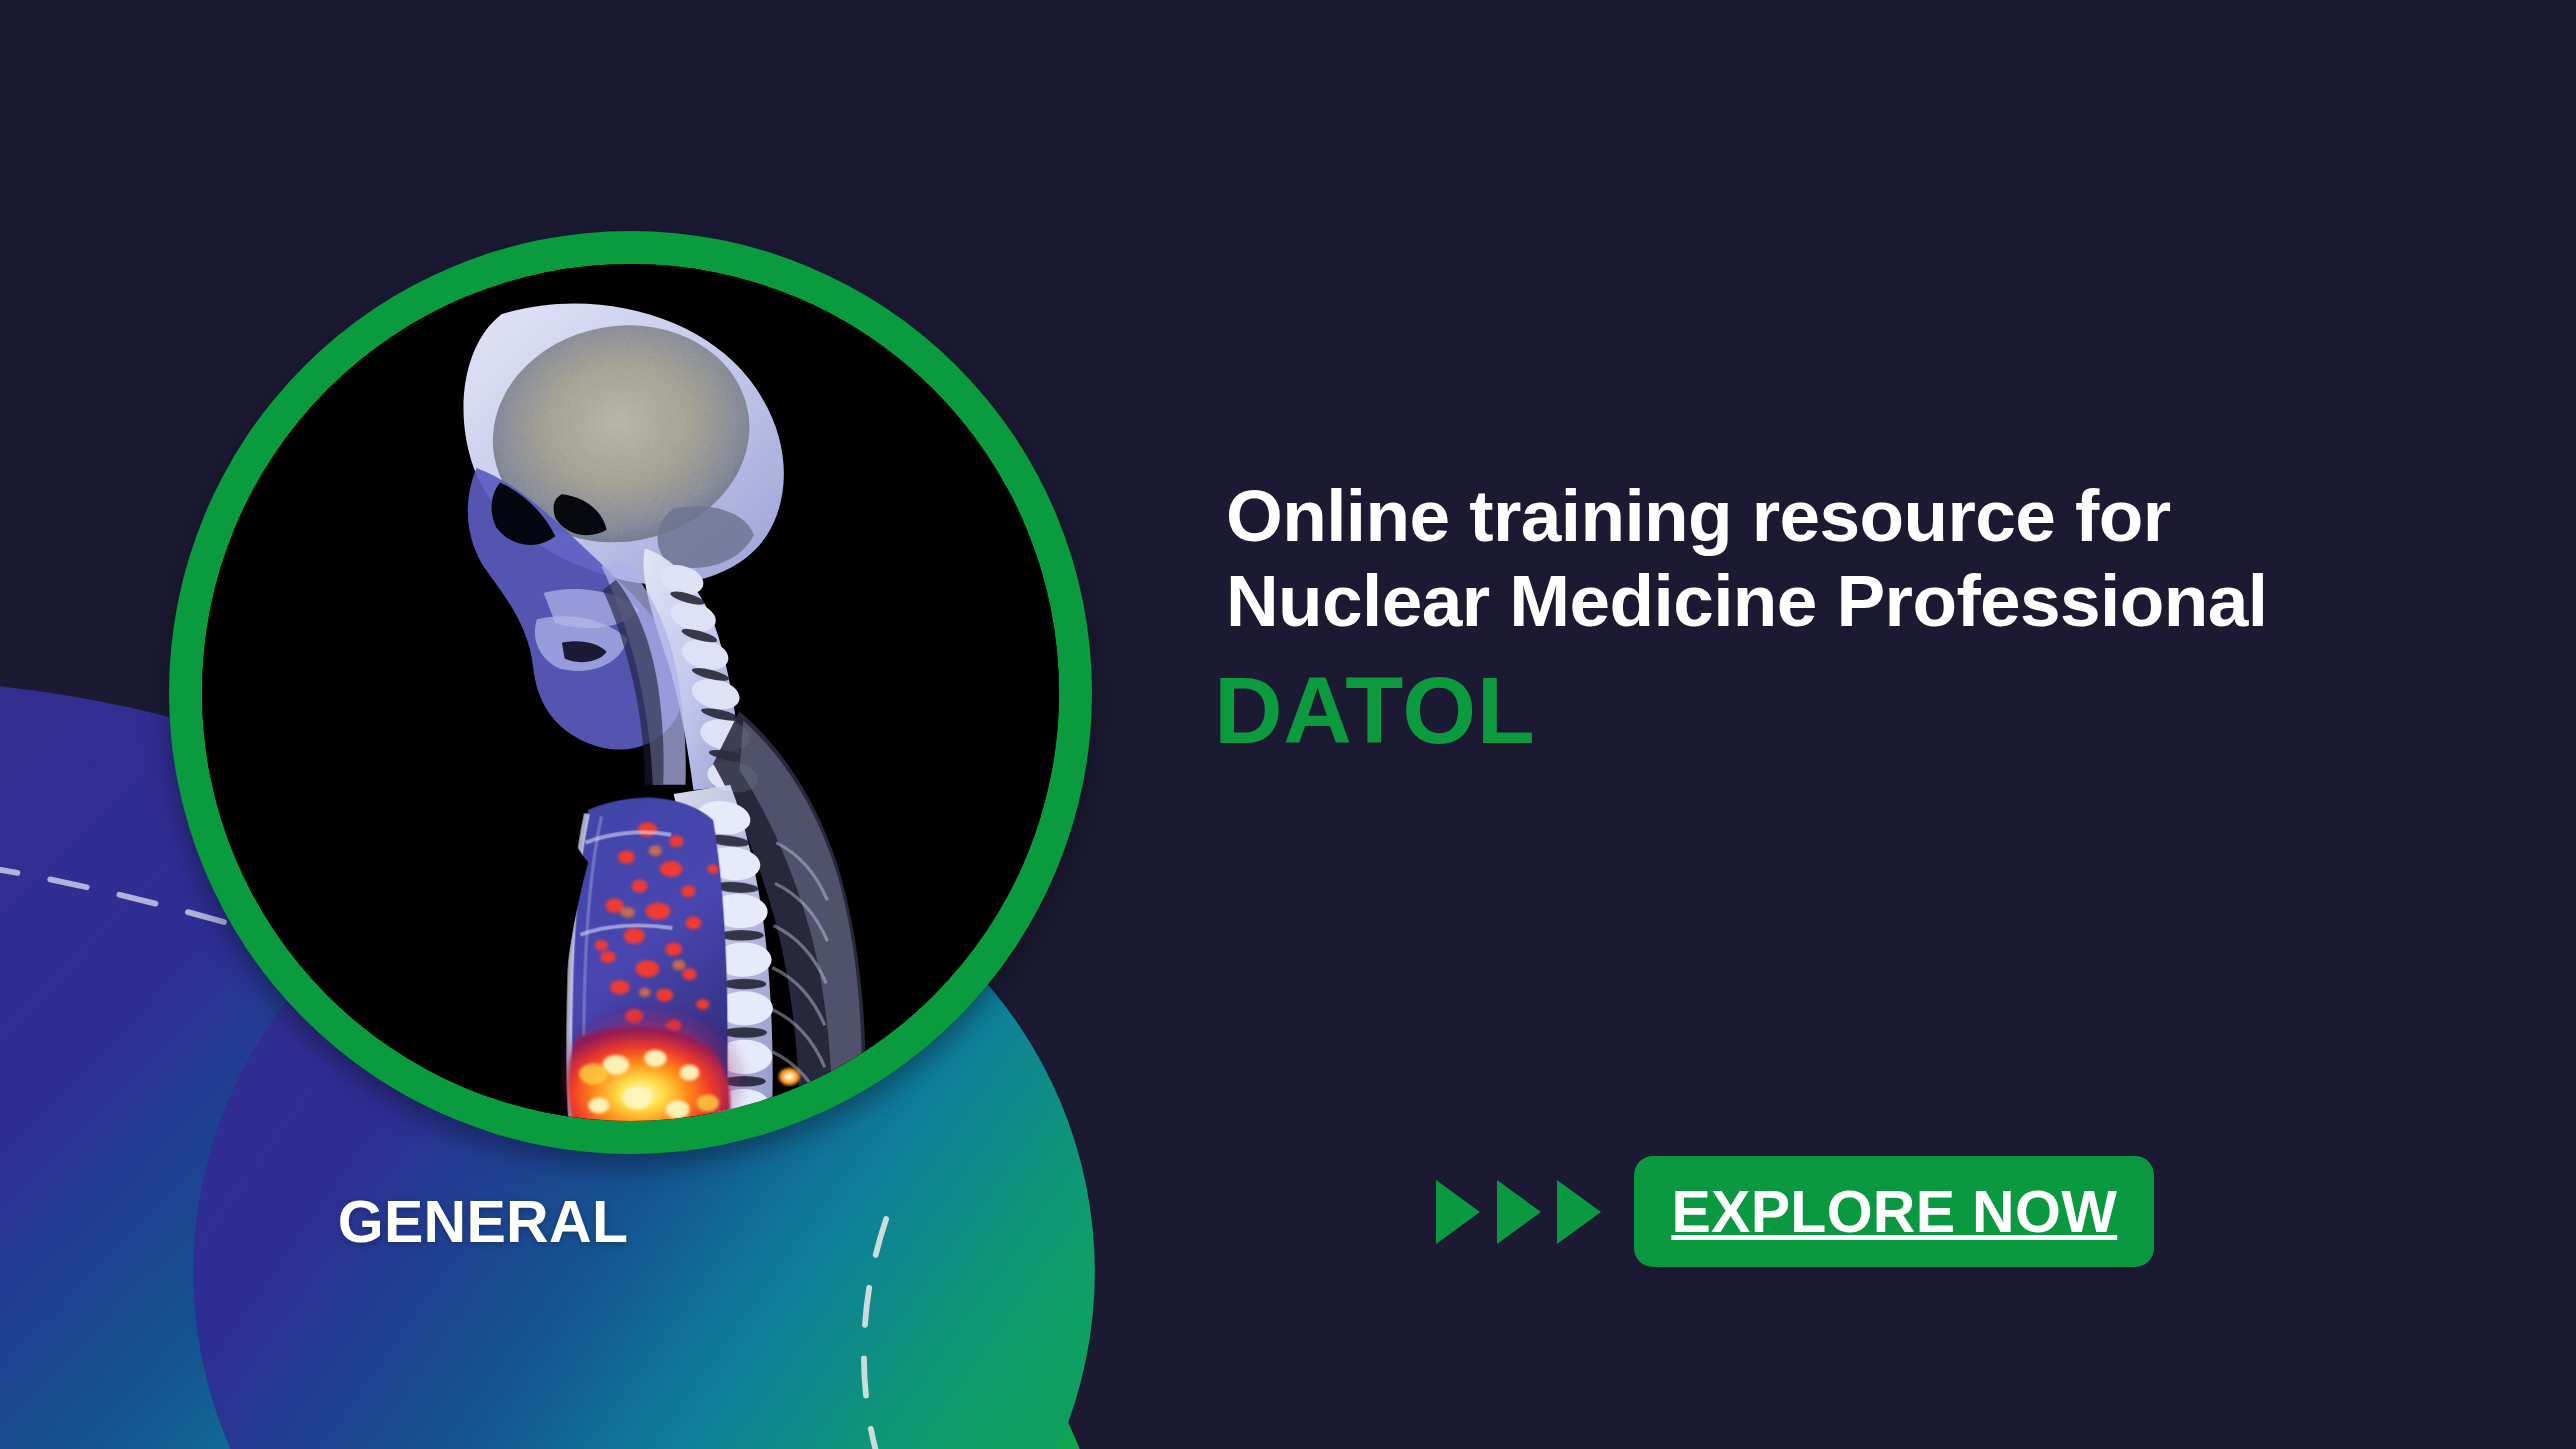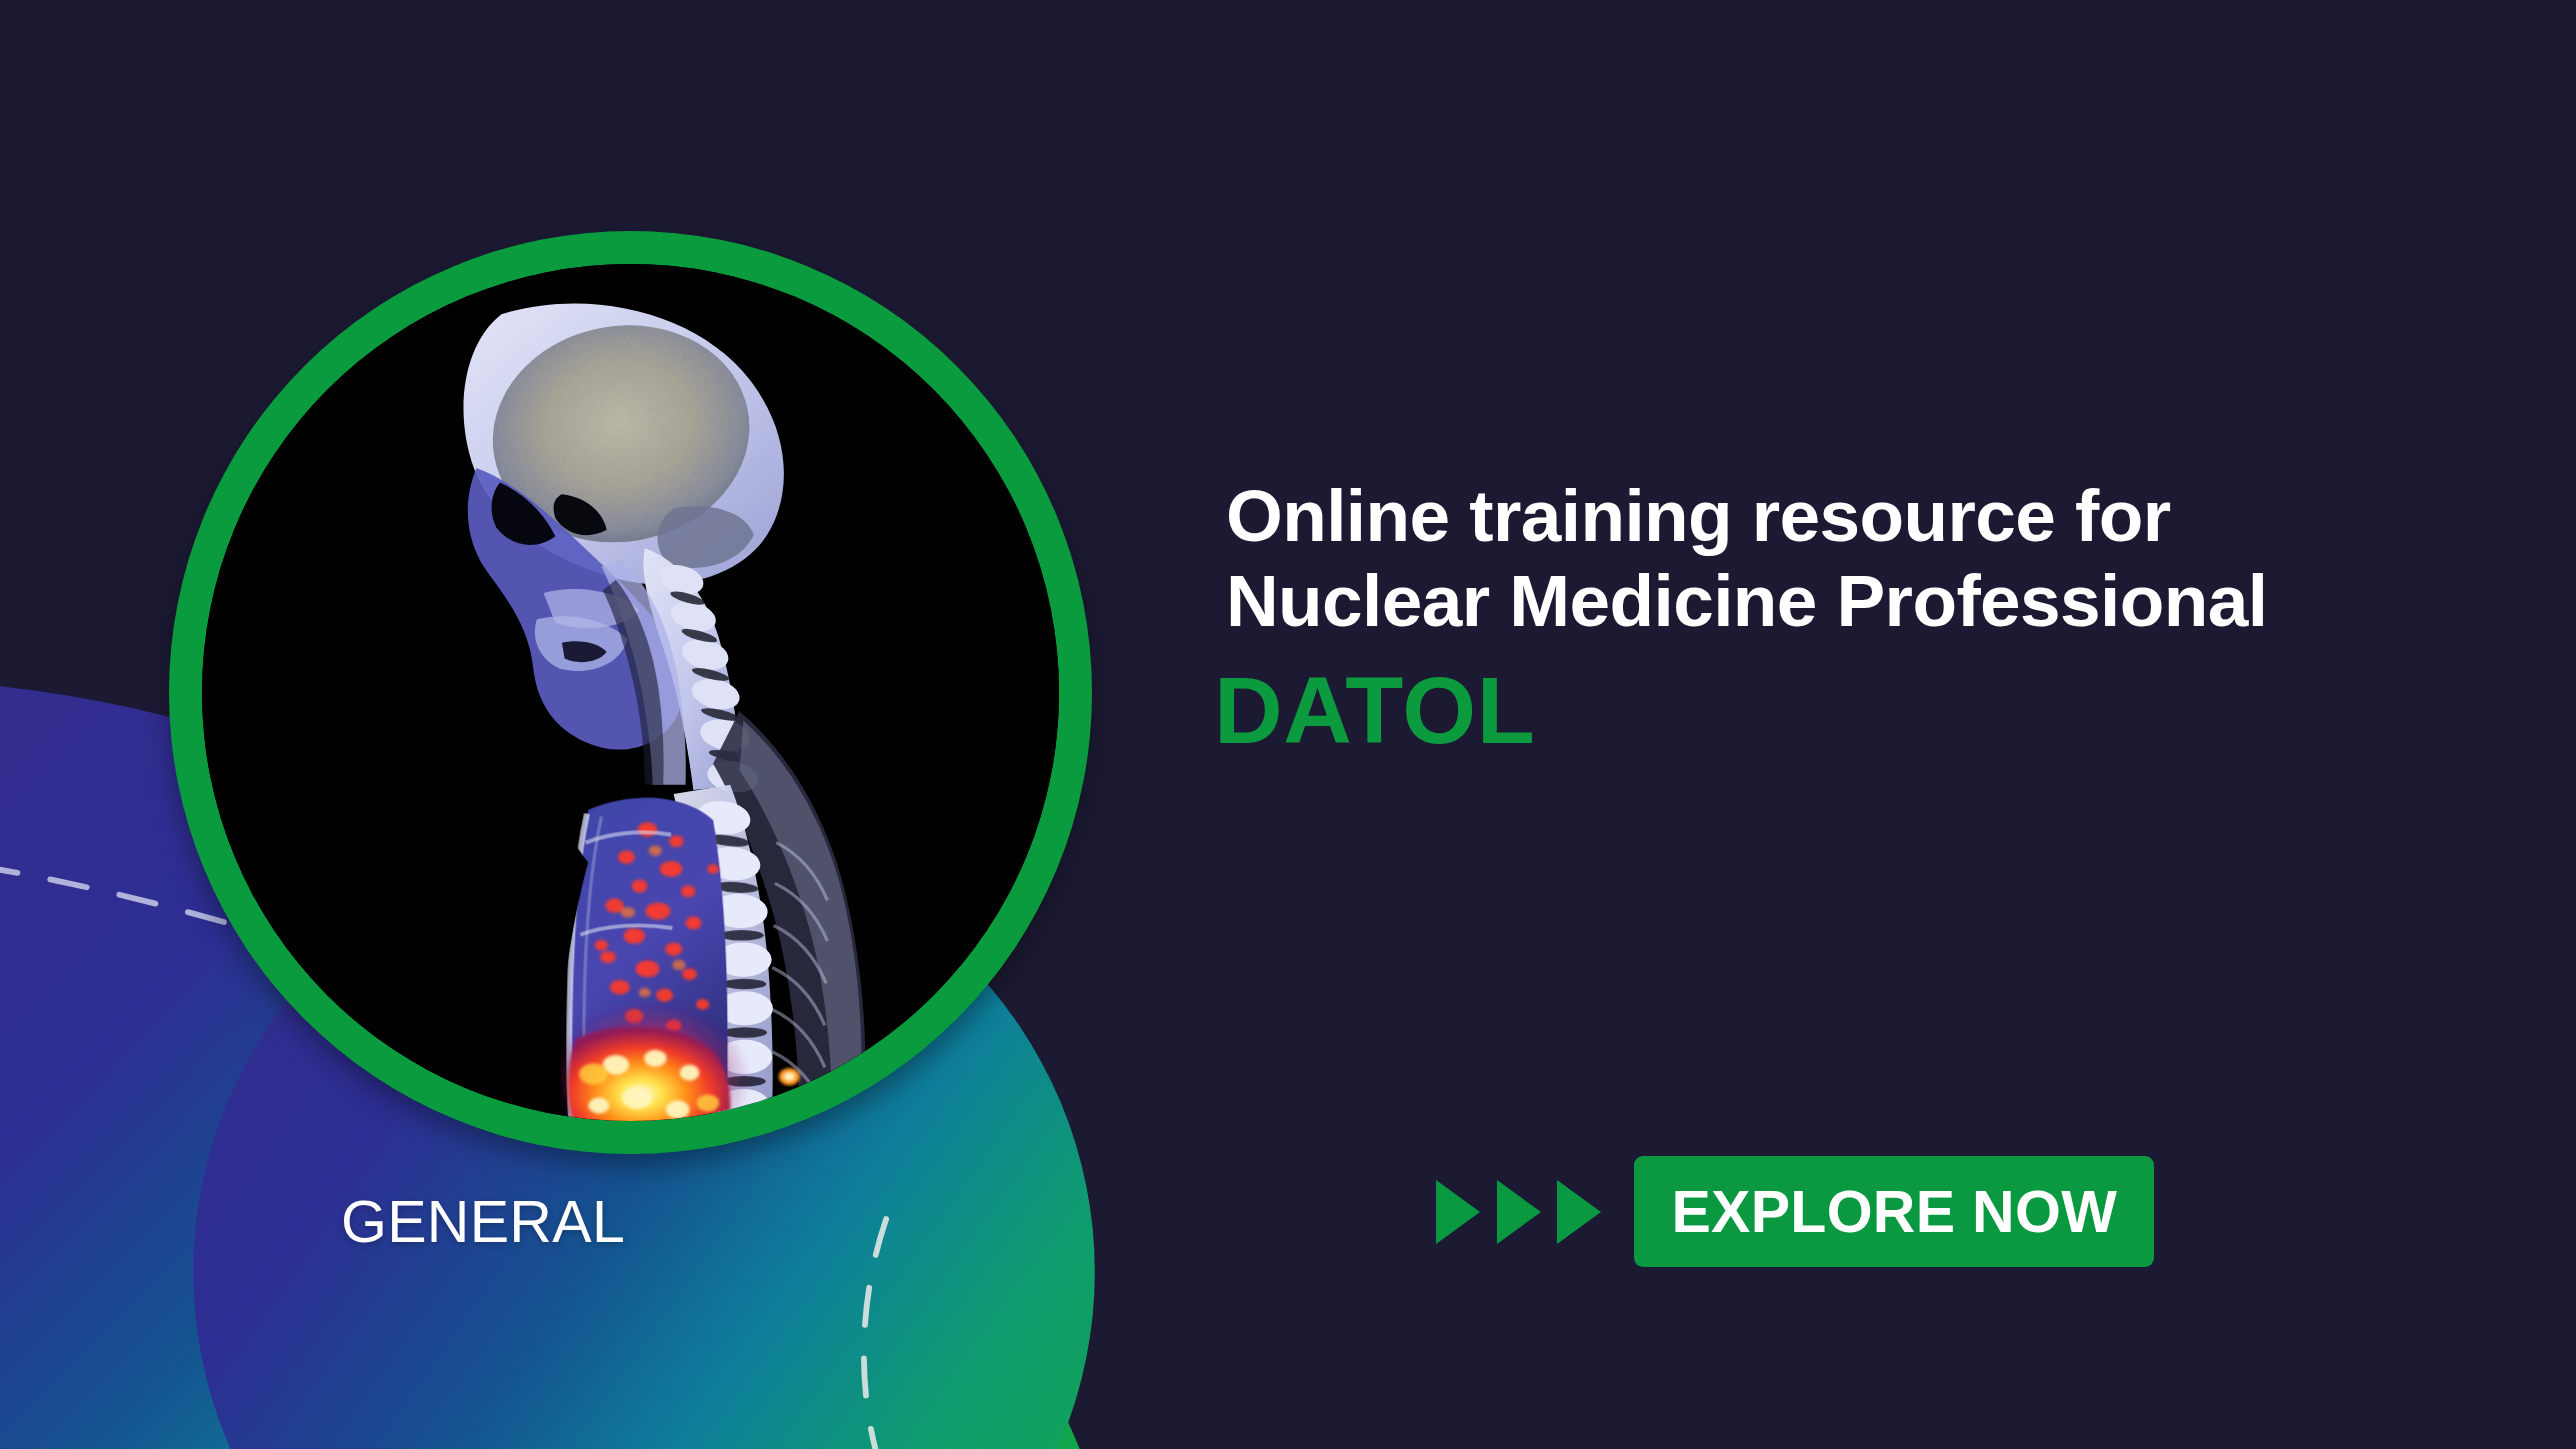--- a/index.html
+++ b/index.html
@@ -57,21 +57,21 @@
 
   
   #category-label {
     position: absolute;
     left: 0px;
     top: 1185px;
     width: 966px;
     z-index: 6;
     text-align: center;
     color: #ffffff;
-    font-weight: normal;
+    font-weight: bold;
     font-size: 59px;
     line-height: 1.28;
     letter-spacing: 0.3px;
     font-stretch: condensed;
     text-shadow: 0 1.9px 6.4px rgba(0,0,0,0.25);
   }
   #category-label .line { display: block; white-space: nowrap; }
 
   
   #copy {
@@ -121,33 +121,34 @@
     width: 0;
     height: 0;
     border-top: 32px solid transparent;
     border-bottom: 32px solid transparent;
     border-left: 44px solid #0a9940;
   }
   #explore-button {
     background: #0a9940;
     color: #ffffff;
     border: none;
-    border-radius: 9px;
+    border-radius: 19px;
     padding: 4px 37px;
     height: 111px;
     display: flex;
     align-items: center;
     justify-content: center;
     font-family: "Liberation Sans", sans-serif;
     font-weight: bold;
     font-size: 59px;
     letter-spacing: 0.3px;
     font-stretch: condensed;
     cursor: pointer;
     white-space: nowrap;
+    text-decoration: underline;
   }
 </style>
 </head>
 <body>
 
 <div id="banner">
 
   <svg class="layer" id="bg-svg" viewBox="0 0 4000 2250">
     <defs>
       <linearGradient id="blobGrad" x1="0" y1="0.15" x2="1" y2="0.85">

